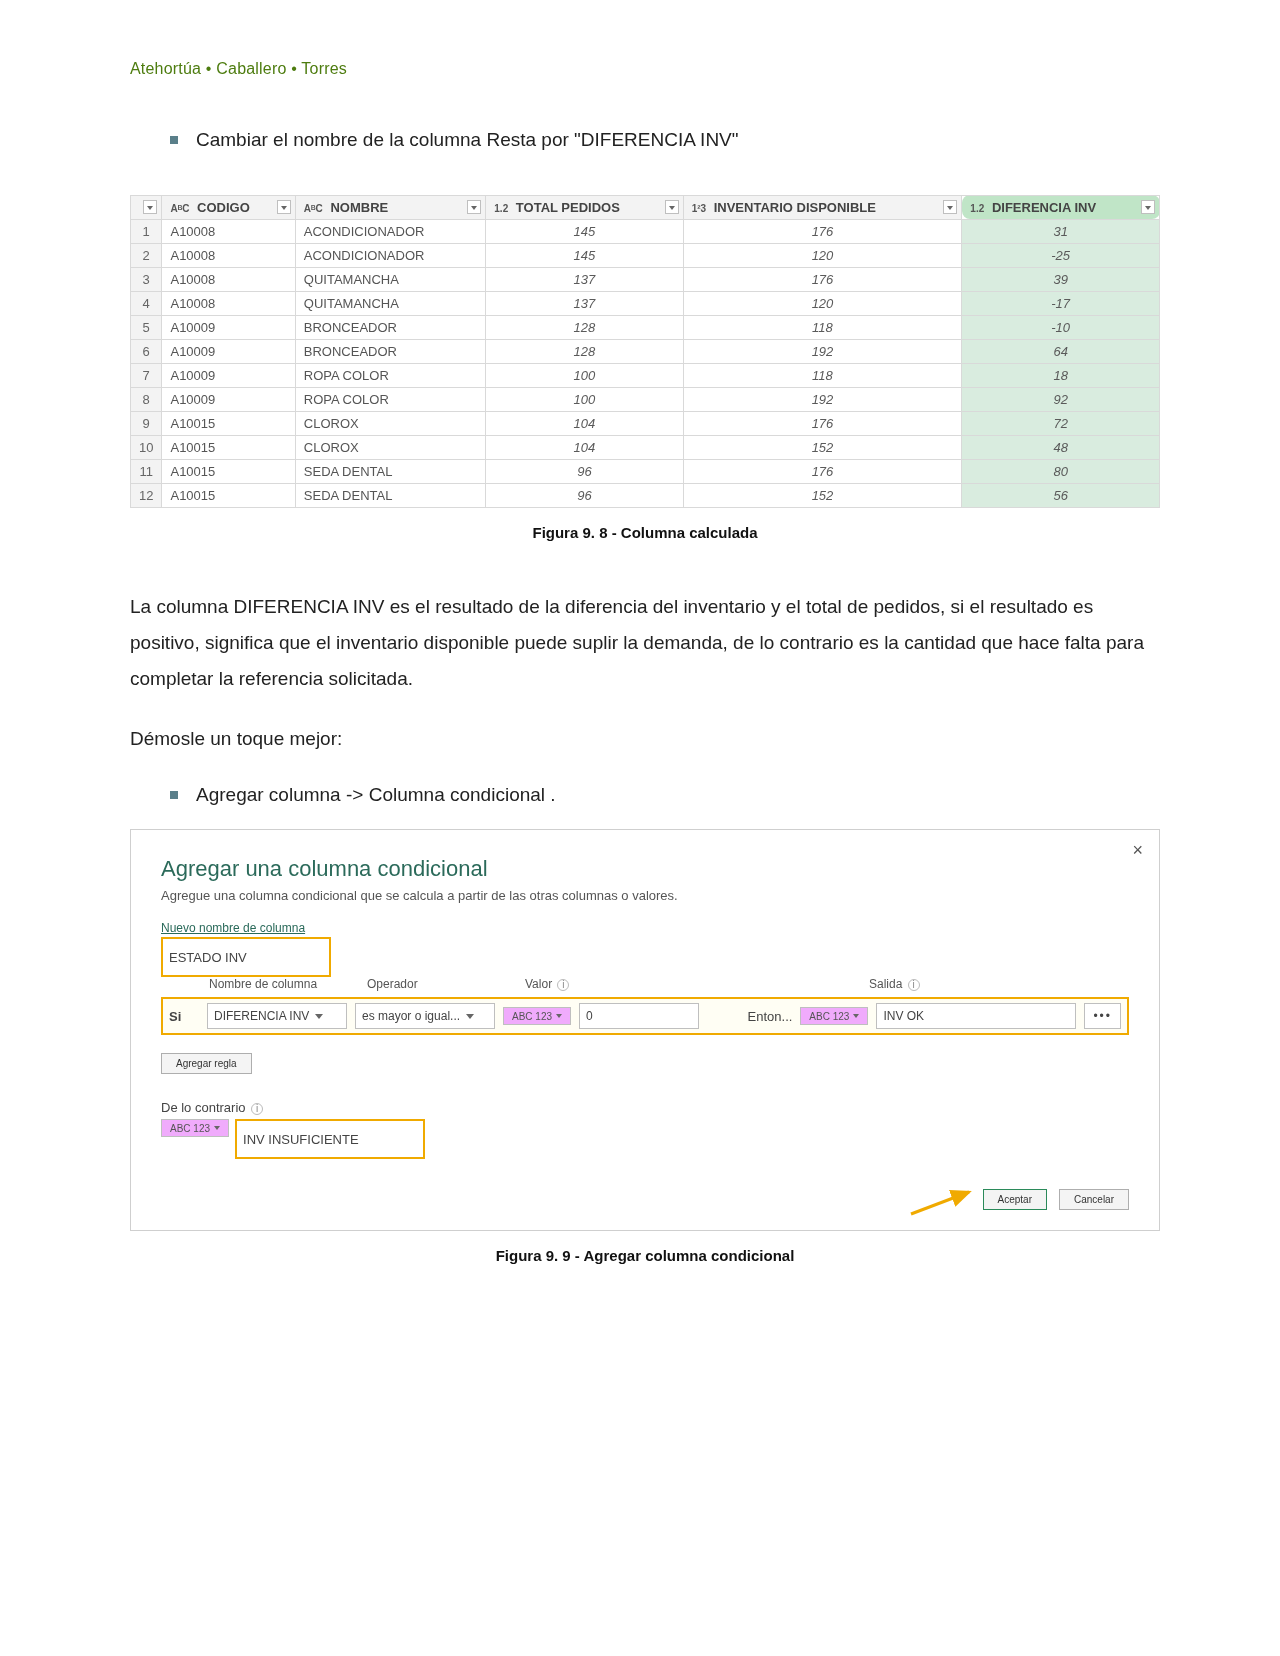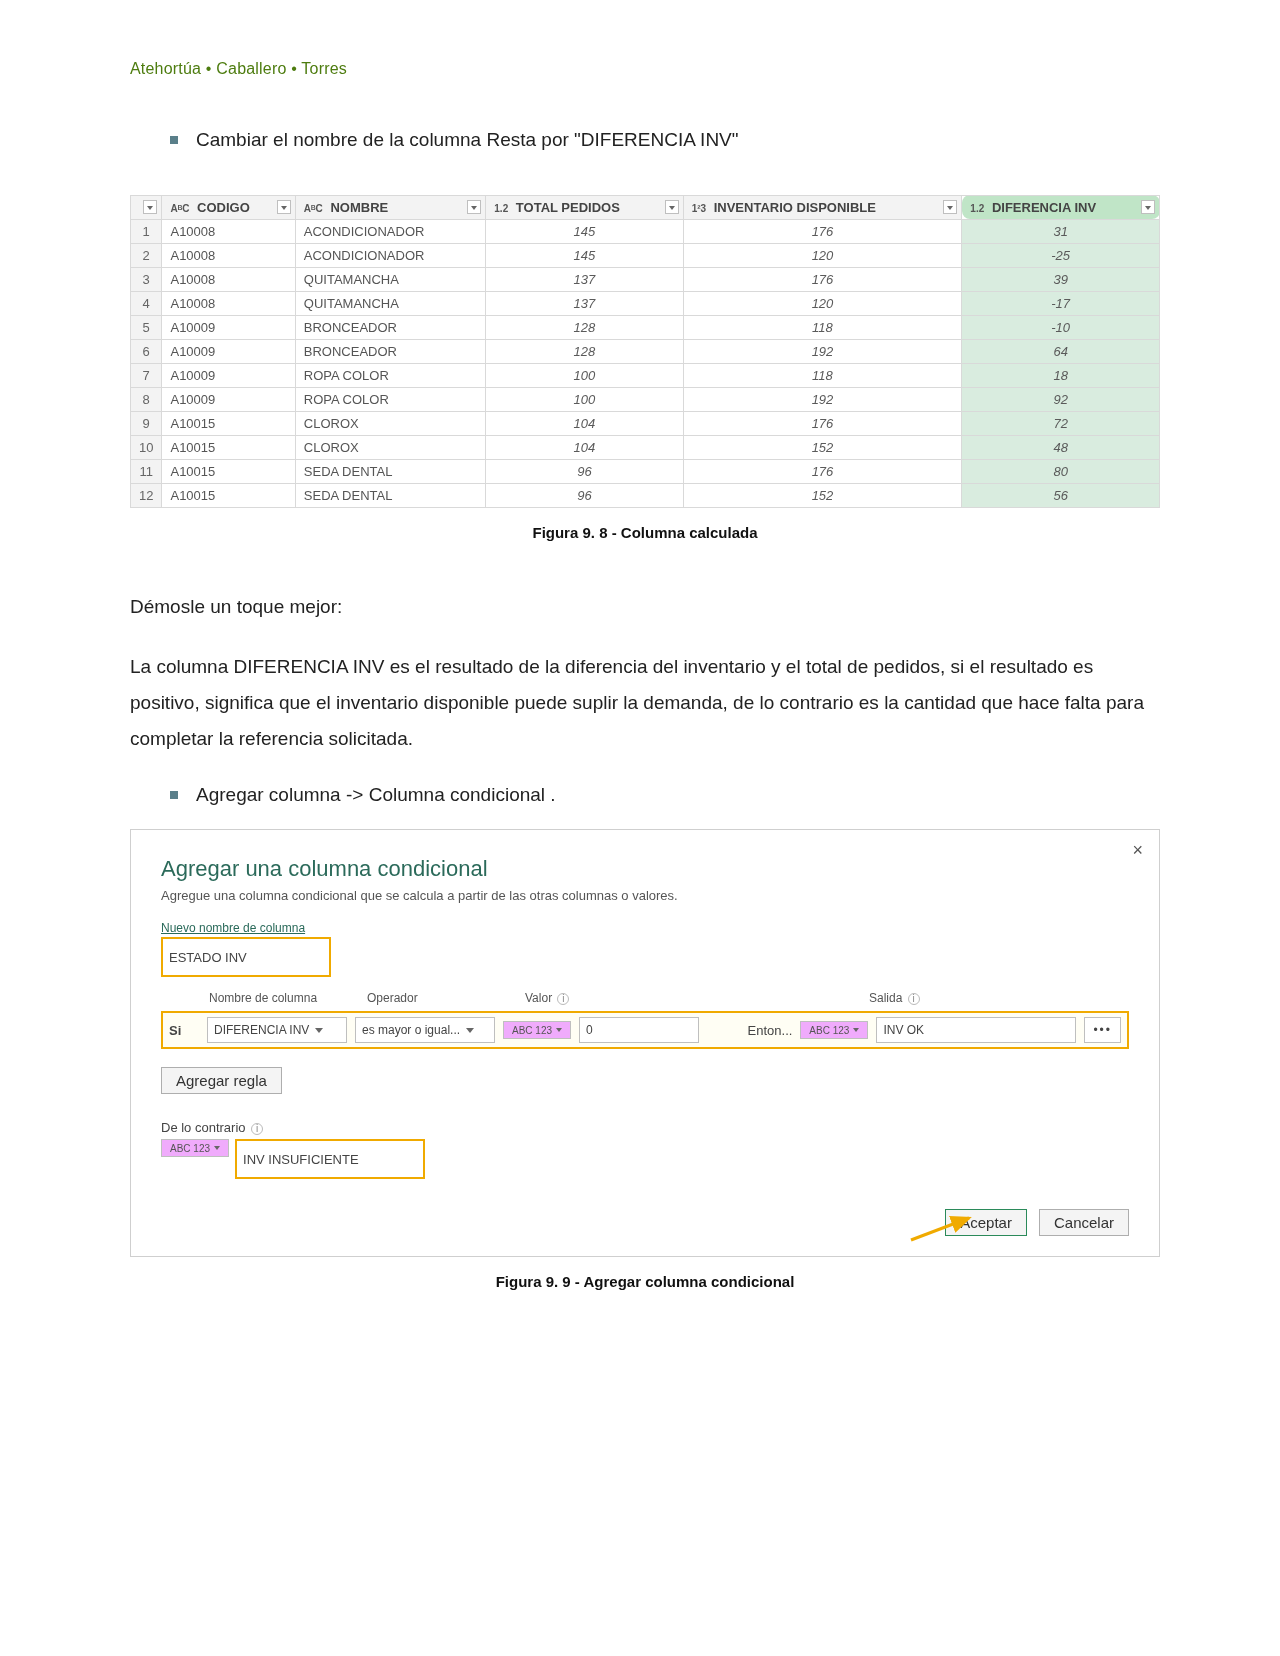--- a/index.html
+++ b/index.html
@@ -160,30 +160,29 @@
     border:2px solid #f0aa00;
     background:#fffef4;
     padding:4px 6px;
     margin-top:6px;
   }
   .rule-labels {
     display:flex;
     gap:8px;
     font-size:12px;
     color:#555;
-    margin-top:14px;
     justify-content:space-between;
   }
   .rule-labels > div { flex:0 0 auto; }
   .info { color:#888; font-size:10px; border:1px solid #bbb; border-radius:50%; width:12px; height:12px; display:inline-flex; align-items:center; justify-content:center; margin-left:2px;}
   .btn {
     border:1px solid #aeaeae;
     background:#f4f4f4;
     padding:4px 14px;
-    font-size:15px;
+    font-size:10px;
     color:#333;
   }
   .btn.primary { border-color:#2b8a5a; }
   .dlg-footer {
     display:flex;
     justify-content:flex-end;
     gap:12px;
     margin-top:30px;
     position: relative;
   }
@@ -351,22 +350,22 @@
           <td>SEDA DENTAL</td>
           <td class="num">96</td>
           <td class="num">152</td>
           <td class="num diffcol">56</td>
         </tr>
       </tbody>
   </table>
 
   <div class="caption">Figura 9. 8 - Columna calculada</div>
 
+  <div class="para">La columna DIFERENCIA INV es el resultado de la diferencia del inventario y el total de pedidos, si el resultado es positivo, significa que el inventario disponible puede suplir la demanda, de lo contrario es la cantidad que hace falta para completar la referencia solicitada.</div>
   <div class="para">Démosle un toque mejor:</div>
-  <div class="para">La columna DIFERENCIA INV es el resultado de la diferencia del inventario y el total de pedidos, si el resultado es positivo, significa que el inventario disponible puede suplir la demanda, de lo contrario es la cantidad que hace falta para completar la referencia solicitada.</div>
 
   <div class="bullet-block" style="margin-bottom:20px;">
     <div class="bullet-item">
       <span class="sq"></span>
       <span>Agregar columna -&gt; Columna condicional .</span>
     </div>
   </div>
 
   <div class="dialog">
     <div class="close">×</div>

